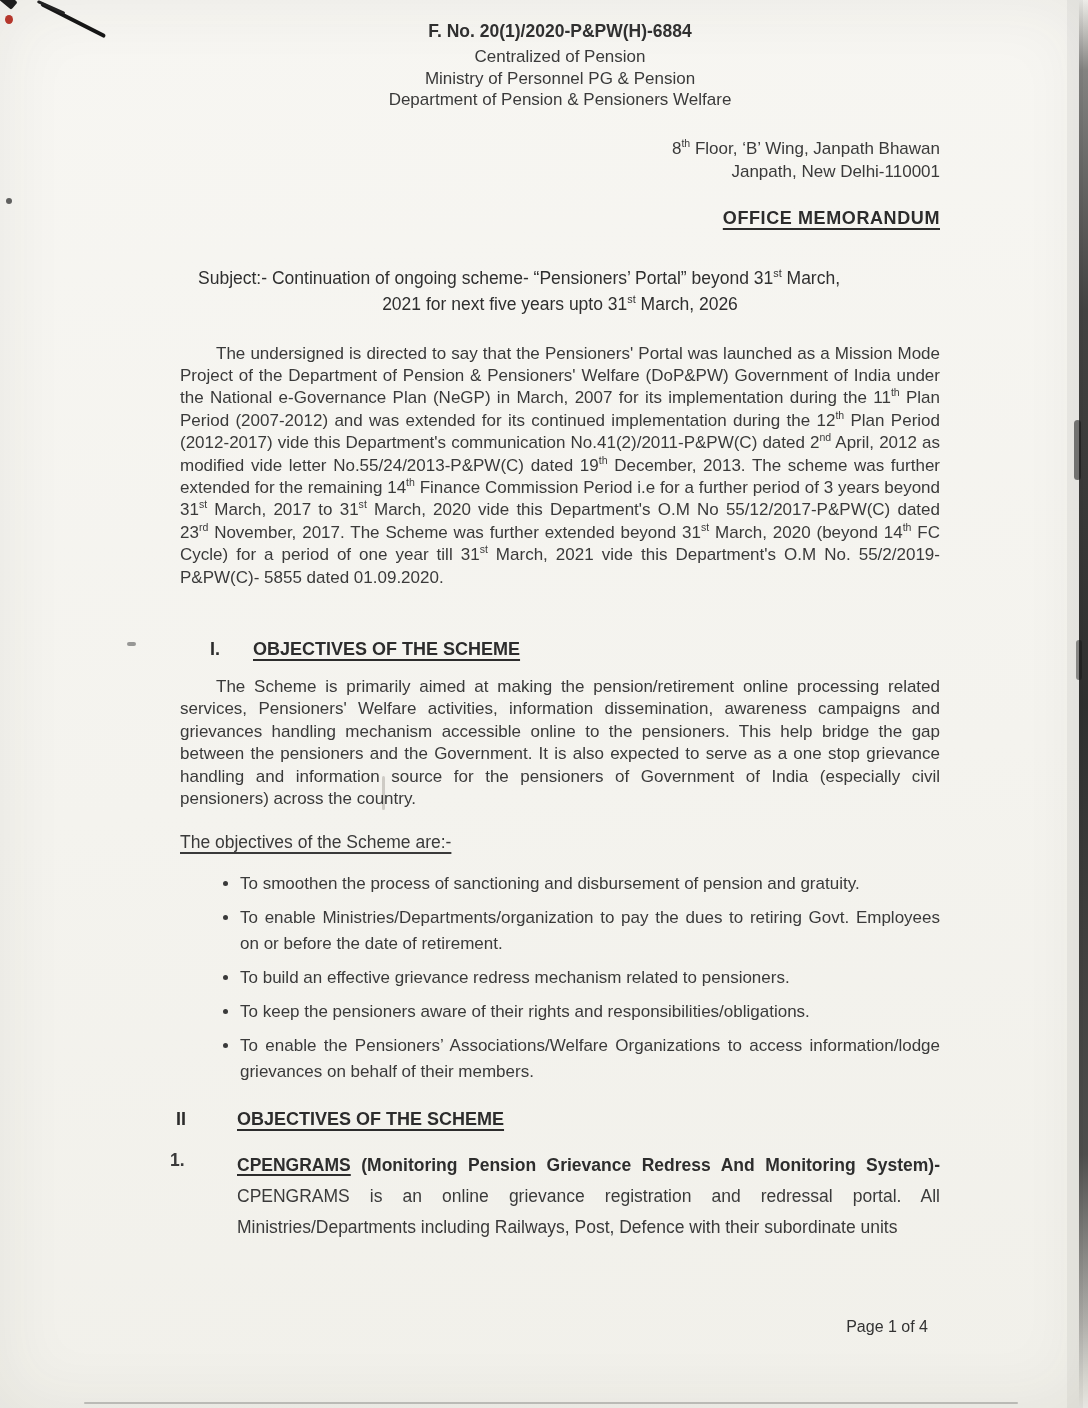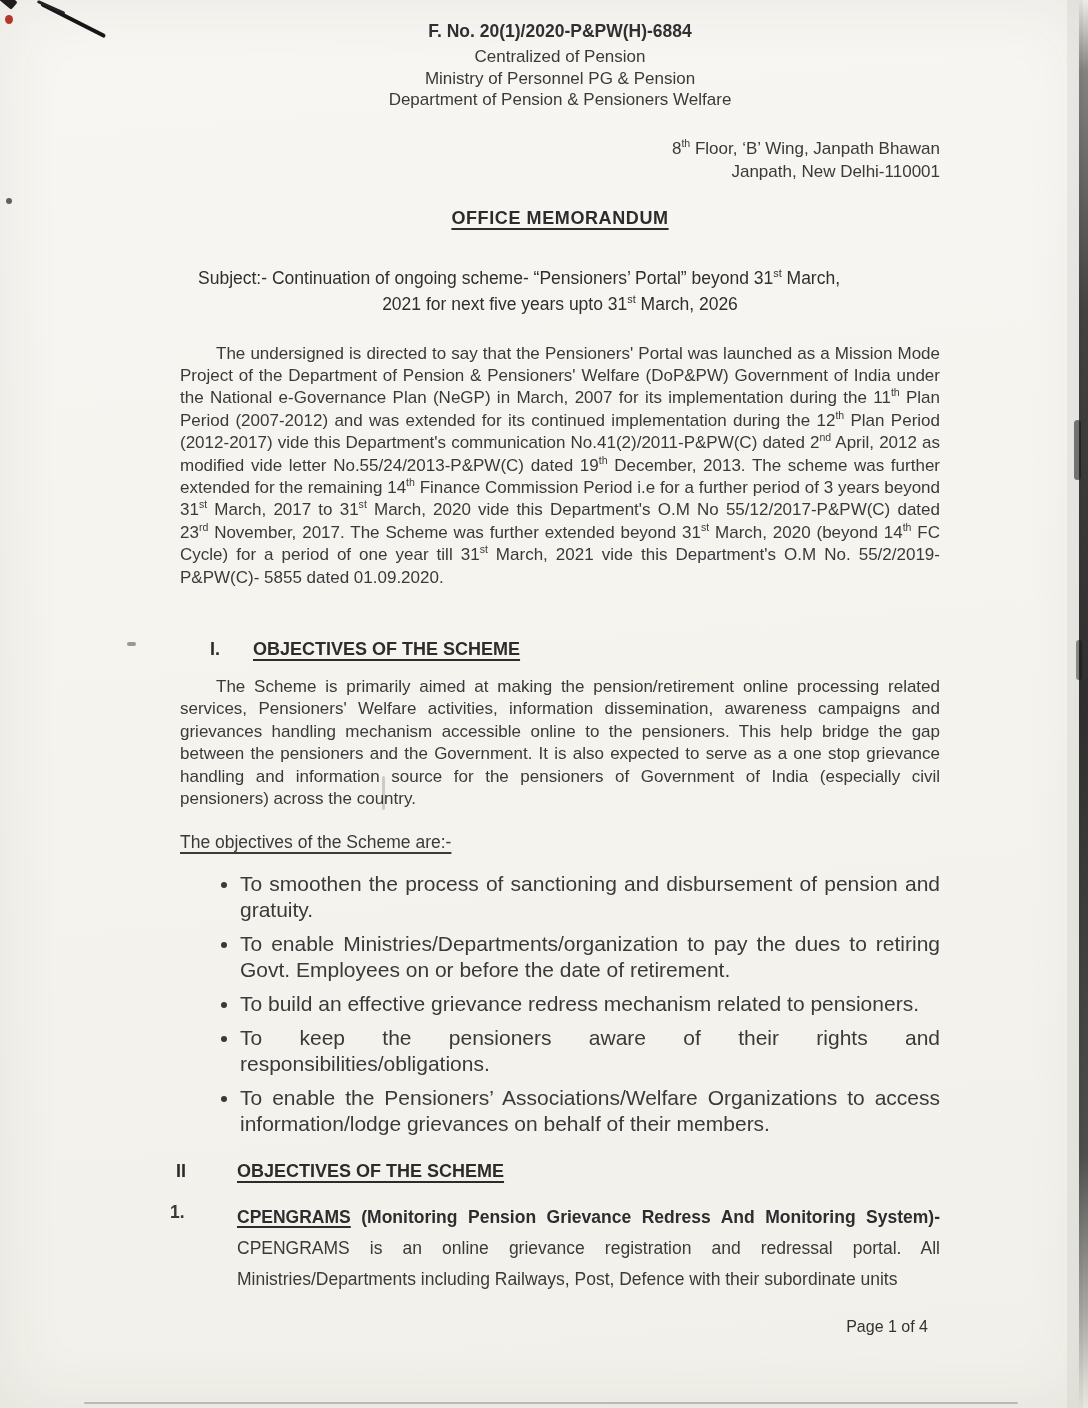--- a/index.html
+++ b/index.html
@@ -16,21 +16,21 @@
   }
   .content { position:absolute; left:180px; right:148px; top:0; }
   sup { font-size:0.62em; vertical-align:super; line-height:0; }
 
   .header { text-align:center; padding-top:21px; }
   .file-no { font-weight:bold; font-size:17.5px; color:#303030; margin-bottom:4px; }
   .org-line { font-size:17px; line-height:21.5px; }
 
   .address { text-align:right; margin-top:26px; font-size:17px; line-height:23.5px; padding-right:0px; }
 
-  .memo-title-wrap { text-align:center; margin-top:24px; }
+  .memo-title-wrap { text-align:right; margin-top:24px; }
   .memo-title {
     display:inline-block; font-weight:bold; font-size:18px; letter-spacing:0.6px; color:#2c2c2c;
     text-decoration:underline; text-decoration-thickness:2px; text-underline-offset:4px;
   }
 
   .subject { margin-top:36px; font-weight:normal; font-size:17.5px; line-height:26px; color:#2f2f2f; }
   .subject .l1 { padding-left:18px; }
   .subject .l2 { text-align:center; }
 
   .para { font-size:17px; line-height:22.4px; text-align:justify; }
@@ -45,21 +45,21 @@
   .sec2 { margin-top:24px; }
 
   .objectives-para { margin-top:16px; text-indent:36px; }
 
   .list-intro {
     margin-top:22px; font-size:17.5px;
     text-decoration:underline; text-decoration-thickness:1.5px; text-underline-offset:4px;
   }
 
   ul.objectives { margin:18px 0 0 0; padding-left:60px; }
-  ul.objectives li { font-size:21px; line-height:26px; margin-bottom:8px; text-align:justify; }
+  ul.objectives li { font-size:17px; line-height:26px; margin-bottom:8px; text-align:justify; }
 
   .at-present { margin-top:22px; padding-left:48px; font-size:17px; }
 
   .num-item { display:flex; margin-top:20px; }
   .item-num { width:67px; margin-left:-10px; font-weight:bold; font-size:17.5px; box-sizing:border-box; }
   .item-body { flex:1; font-size:17.5px; line-height:31px; text-align:justify; }
   .item-body .lead-u {
     font-weight:bold; color:#2d2d2d;
     text-decoration:underline; text-decoration-thickness:1.8px; text-underline-offset:3px;
   }

